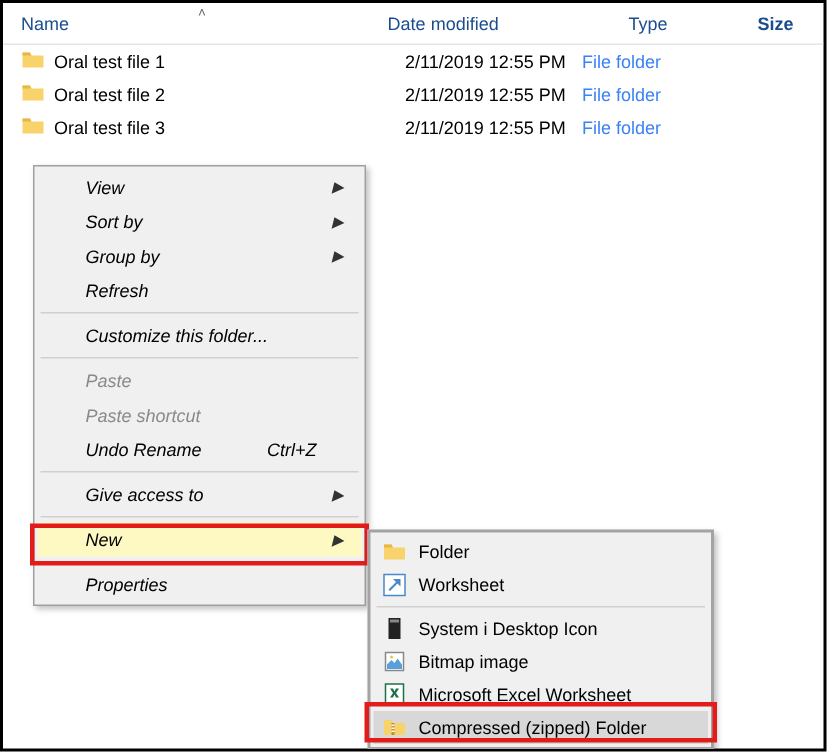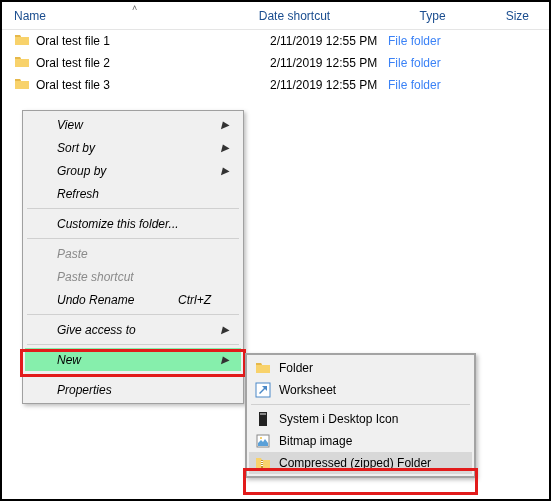--- a/index.html
+++ b/index.html
@@ -3,38 +3,38 @@
 <meta charset="utf-8">
 <style>
 * { box-sizing: border-box; margin: 0; padding: 0; font-family: 'Segoe UI', Tahoma, sans-serif; font-size: 12px; }
 body { background: #fff; width: 551px; height: 501px; overflow: hidden; border: 2px solid #000; position: relative; }
 
 .header-row { display: flex; align-items: center; height: 28px; border-bottom: 1px solid #e5e5e5; padding: 0 12px; color: #1a4d8f; }
 .header-col { display: flex; align-items: center; gap: 4px; }
 .col-name { width: 256px; }
 .col-date { width: 118px; }
 .col-type { width: 90px; margin-left: 48px; }
-.col-size { flex: 1; text-align: right; padding-right: 8px; }
+.col-size { flex: 1; text-align: right; padding-right: 8px; font-weight: bold; }
 
 .sort-arrow { position: absolute; left: 130px; top: 1px; color: #666; font-size: 9px; }
 
 .file-row { display: flex; align-items: center; height: 22px; padding: 0 12px; }
 .file-name-cell { width: 256px; display: flex; align-items: center; gap: 6px; }
 .file-date-cell { width: 118px; color: #000; }
 .file-type-cell { width: 90px; color: #3b82f6; }
 
 .folder-icon-svg { width: 16px; height: 16px; }
 
 .context-menu { position: absolute; left: 20px; top: 108px; width: 222px; background: #f0f0f0; border: 1px solid #a0a0a0; box-shadow: 2px 2px 4px rgba(0,0,0,0.25); padding: 2px; }
 .menu-item { display: flex; align-items: center; height: 23px; padding: 0 30px 0 32px; position: relative; font-style: italic; }
 .menu-item.disabled { color: #8a8a8a; }
 .menu-sep { height: 1px; background: #d0d0d0; margin: 3px 2px; }
 .menu-arrow { position: absolute; right: 12px; font-size: 10px; color: #333; }
 .menu-shortcut { position: absolute; right: 30px; color: #000; }
-.menu-item.highlighted { background: #86efac; }
+.menu-item.highlighted { background: #fef9c3; }
 
 .highlight-box-1 { position: absolute; left: 18px; top: 347px; width: 226px; height: 28px; border: 3px solid #e21b1b; pointer-events: none; }
 
 .sub-menu { position: absolute; left: 243px; top: 351px; width: 231px; background: #f0f0f0; border: 2px solid #a3a3a3; box-shadow: 2px 2px 4px rgba(0,0,0,0.25); padding: 2px; }
 .sub-item { display: flex; align-items: center; height: 22px; padding: 0 8px 0 6px; gap: 8px; }
 .sub-item.highlighted { background: #d8d8d8; }
 .sub-sep { height: 1px; background: #d0d0d0; margin: 3px 2px; }
 
 .highlight-box-2 { position: absolute; left: 241px; top: 466px; width: 235px; height: 27px; border: 3px solid #e21b1b; pointer-events: none; }
 
@@ -42,21 +42,21 @@
 </style>
 </head>
 <body>
 
 <div class="header-row">
   <span class="sort-arrow">˄</span>
   <div class="header-col col-name">
       <span>Name</span>
     </div>
   <div class="header-col col-date">
-      <span>Date shortcut</span>
+      <span>Date modified</span>
     </div>
   <div class="header-col col-type">
       <span>Type</span>
     </div>
   <div class="header-col col-size">
       <span>Size</span>
     </div>
 </div>
 
 <div id="file-list">
@@ -168,20 +168,27 @@
     <span>System i Desktop Icon</span>
   </div>
   <div class="sub-item">
     <svg class="ico" viewBox="0 0 16 16">
         <rect x="2" y="2" width="12" height="12" fill="#fff" stroke="#888"></rect>
         <path fill="#5aa0d8" d="M3 10l3-3 2 2 2-3 3 4v3H3z"></path>
         <circle cx="6" cy="5" r="1" fill="#f0c040"></circle>
       </svg>
     <span>Bitmap image</span>
   </div>
+  <div class="sub-item">
+    <svg class="ico" viewBox="0 0 16 16">
+        <rect x="2" y="1" width="12" height="14" fill="#fff" stroke="#1e7145"></rect>
+        <path fill="#1e7145" d="M5 4l2 3-2 3h2l1-2 1 2h2l-2-3 2-3h-2l-1 2-1-2z"></path>
+      </svg>
+    <span>Microsoft Excel Worksheet</span>
+  </div>
   <div class="sub-item highlighted">
     <svg class="ico" viewBox="0 0 16 16">
         <path fill="#f8d26b" d="M1 3h5l1 2h8v8H1z"></path>
         <rect x="6" y="5" width="2" height="8" fill="#c09030"></rect>
         <rect x="6" y="6" width="2" height="1" fill="#fff"></rect>
         <rect x="6" y="8" width="2" height="1" fill="#fff"></rect>
         <rect x="6" y="10" width="2" height="1" fill="#fff"></rect>
       </svg>
     <span>Compressed (zipped) Folder</span>
   </div>

